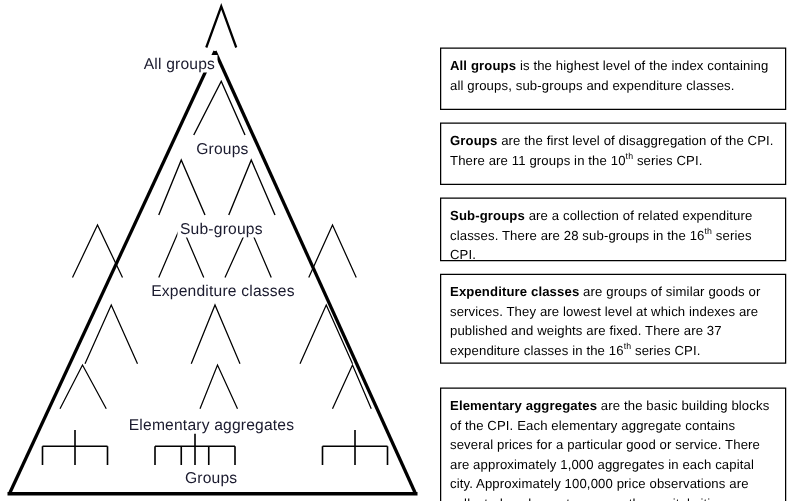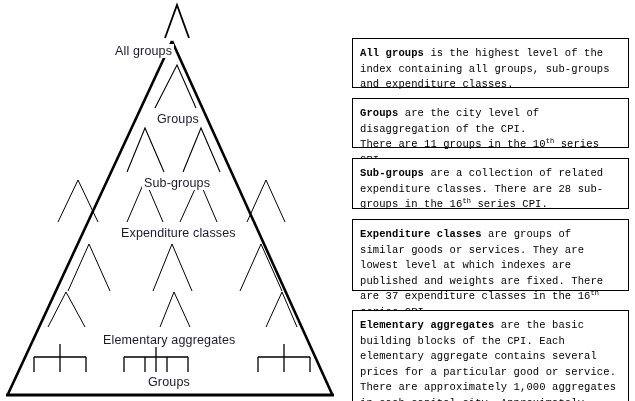--- a/index.html
+++ b/index.html
@@ -63,21 +63,21 @@
   .note-box {
     position: absolute;
     left: 0;
     width: 277px;
     border: 1px solid #000000;
     background: #ffffff;
     box-sizing: border-box;
     padding: 7px 7px 5px 7px;
   }
   .note-text {
-    font-family: Liberation Mono, monospace;
+    font-family: Liberation Sans, sans-serif;
     font-size: 10.5px;
     line-height: 15.5px;
     color: #000000;
     margin: 0;
     text-align: left;
     letter-spacing: 0.1px;
   }
   .note-text b { font-weight: bold; }
   .note-text sup {
     font-size: 7px;
@@ -173,21 +173,21 @@
     <div class="tier-label" id="label-prices">Groups</div>
   </div>
 
   <div id="notes-panel">
 
     <div class="note-box" id="note-all-groups">
       <p class="note-text"><b>All groups</b><span> is the highest level of the index containing all groups, sub-groups and expenditure classes.</span></p>
     </div>
 
     <div class="note-box" id="note-groups">
-      <p class="note-text"><b>Groups</b><span> are the city level of  disaggregation of the CPI.</span><br><span>There are 11 groups in the  10</span><sup>th</sup><span> series CPI.</span></p>
+      <p class="note-text"><b>Groups</b><span> are the first level of  disaggregation of the CPI.</span><br><span>There are 11 groups in the  10</span><sup>th</sup><span> series CPI.</span></p>
     </div>
 
     <div class="note-box" id="note-sub-groups">
       <p class="note-text"><b>Sub-groups</b><span> are a collection of related expenditure classes. There are 28 sub-groups in the  16</span><sup>th</sup><span> series CPI.</span></p>
     </div>
 
     <div class="note-box" id="note-exp-classes">
       <p class="note-text"><b>Expenditure classes</b><span> are groups of similar goods or services. They are lowest level at which indexes are published and weights are fixed. There are 37 expenditure classes in the  16</span><sup>th</sup><span> series CPI.</span></p>
     </div>
 

